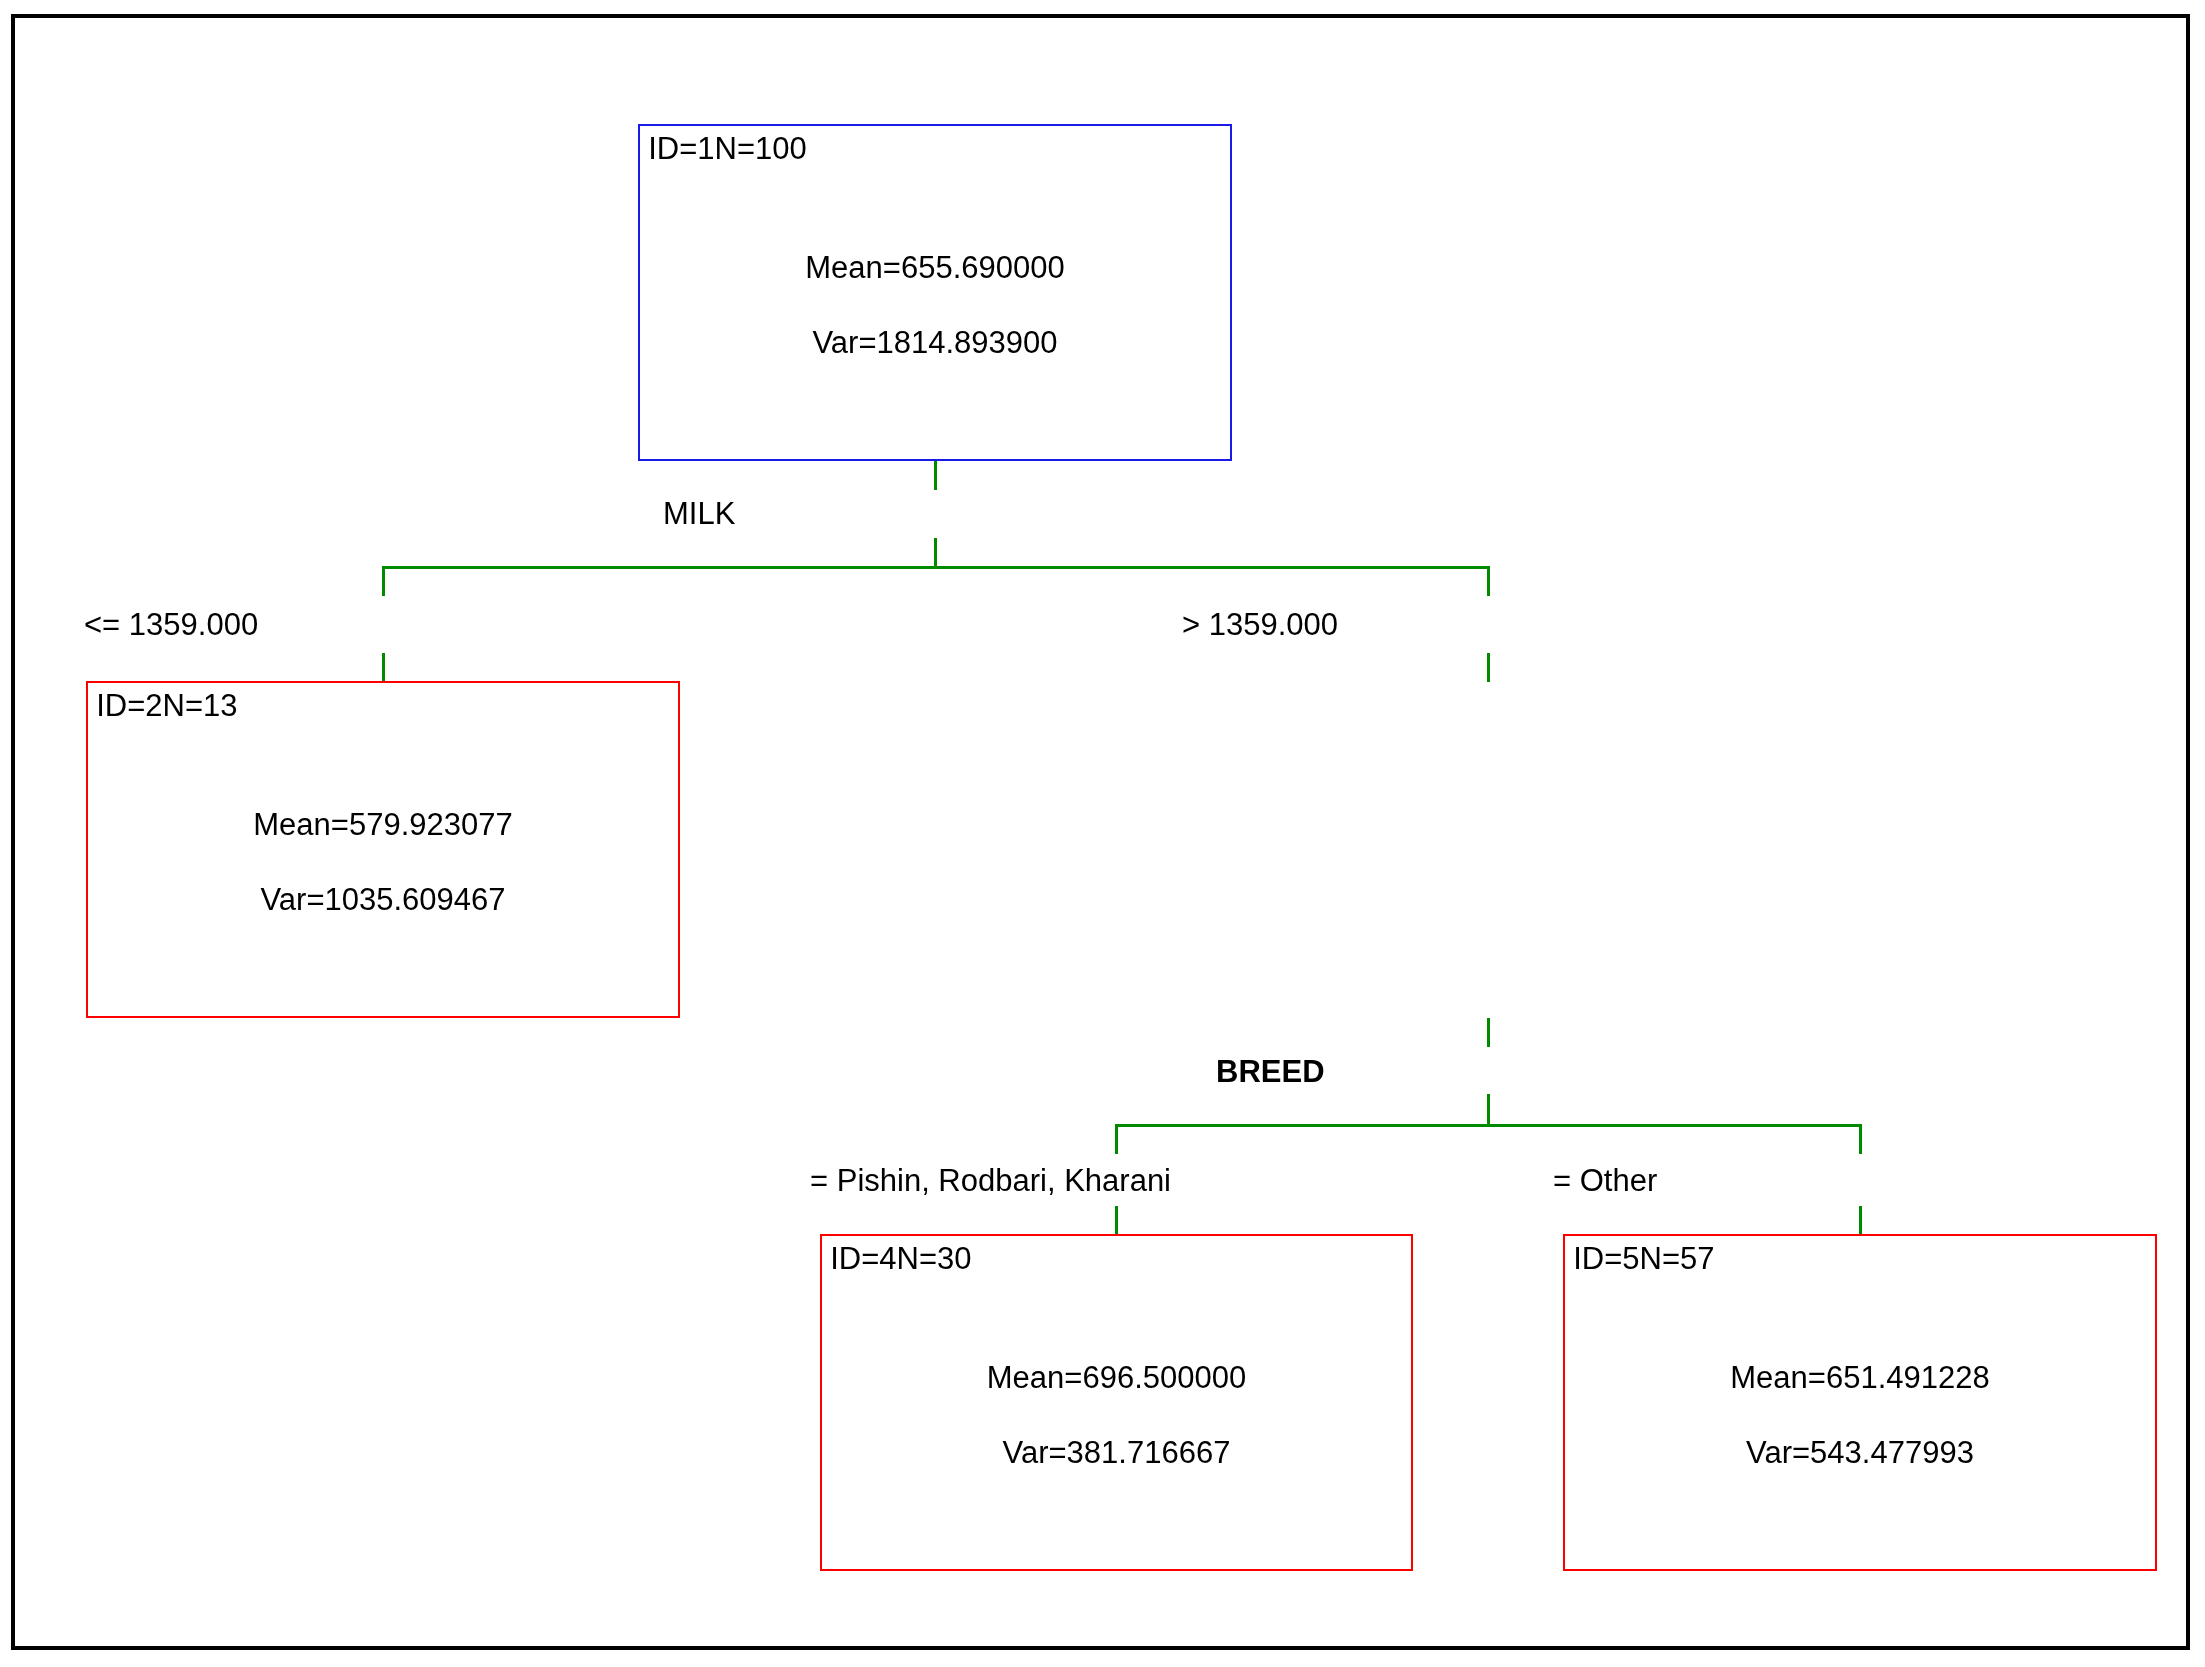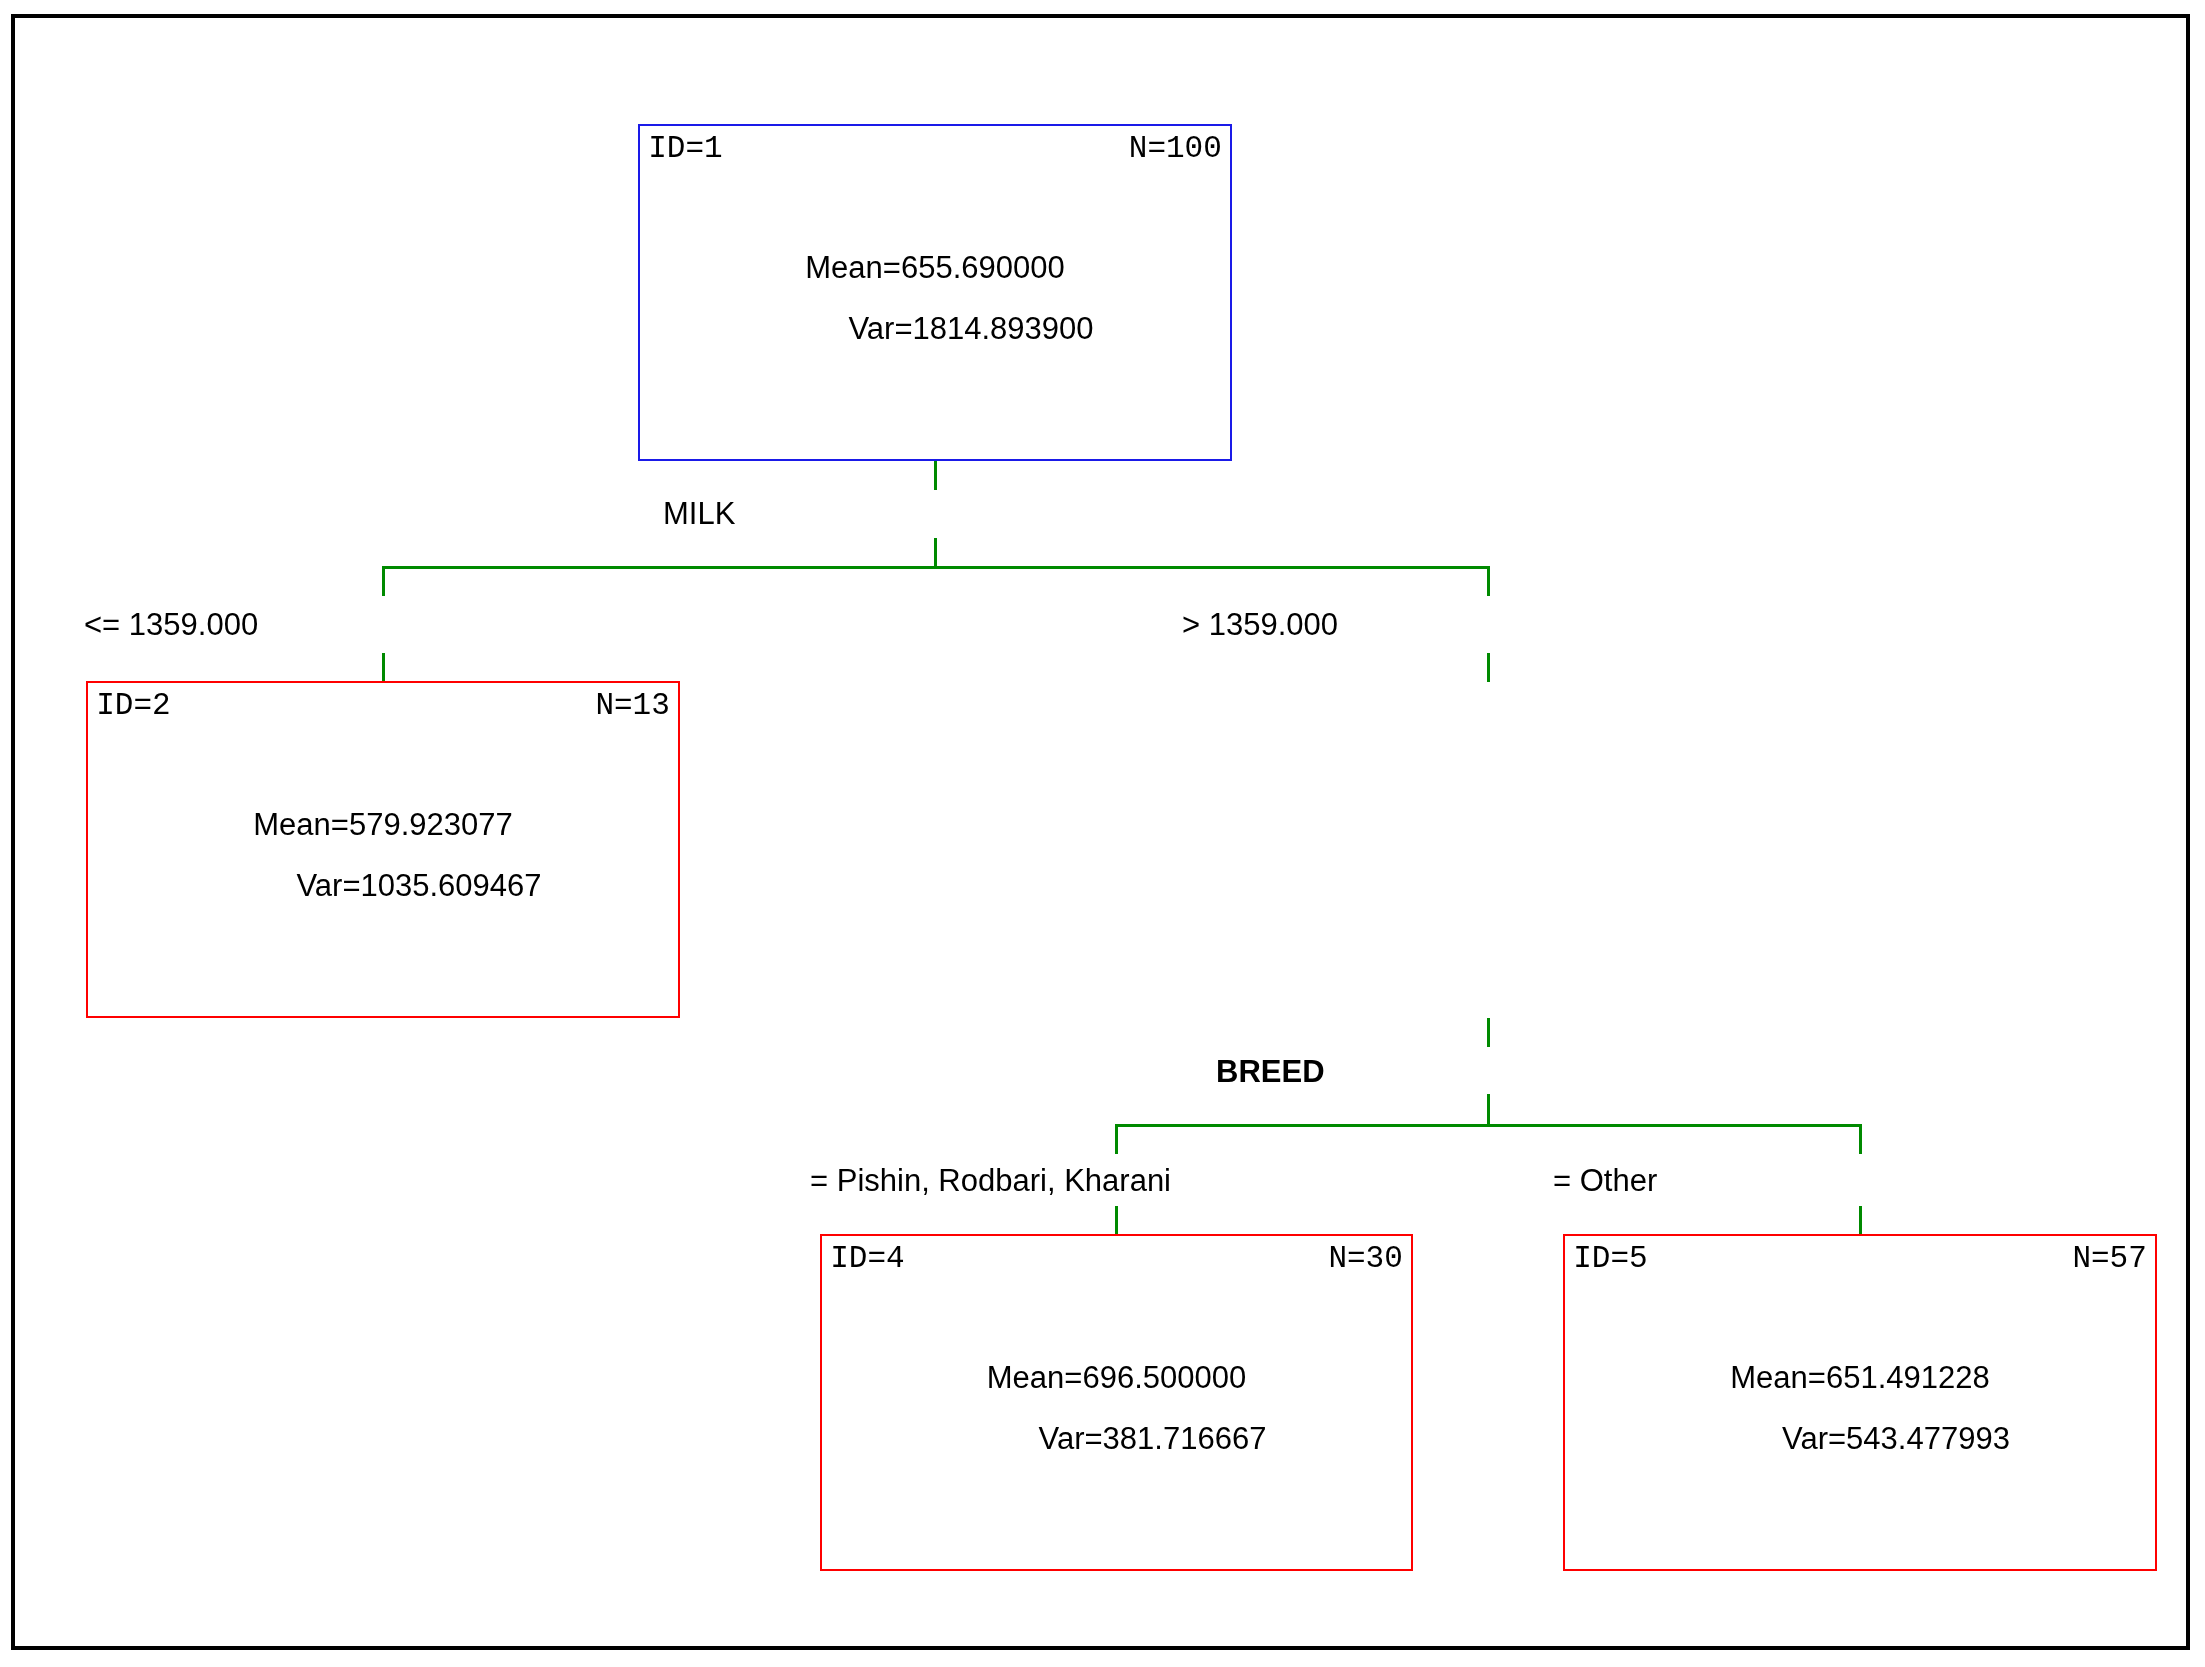--- a/index.html
+++ b/index.html
@@ -33,31 +33,30 @@
     line-height: 38px;
   }
   .node.split    { border: 2.7px solid var(--split-node-border, #1a1ae8); }
   .node.terminal { border: 2.7px solid var(--terminal-node-border, #ff0000); }
   .node-header {
     position: absolute;
     top: 4.1px;
     left: 8.2px;
     right: 8.2px;
     display: flex;
-    justify-content: space-between;
-    font-family: Liberation Mono, monospace;
+    justify-content: flex-start;
   }
   .node-mean, .node-var {
     position: absolute;
     left: 0;
     width: 100%;
     text-align: center;
   }
   .node-mean { top: 123px; }
-  .node-var  { top: 184px; padding-left: 36px; }
+  .node-var  { top: 198px; }
   .vline {
     position: absolute;
     width: 2.7px;
     background: var(--connector, #008a00);
   }
   .hline {
     position: absolute;
     height: 2.7px;
     background: var(--connector, #008a00);
   }

